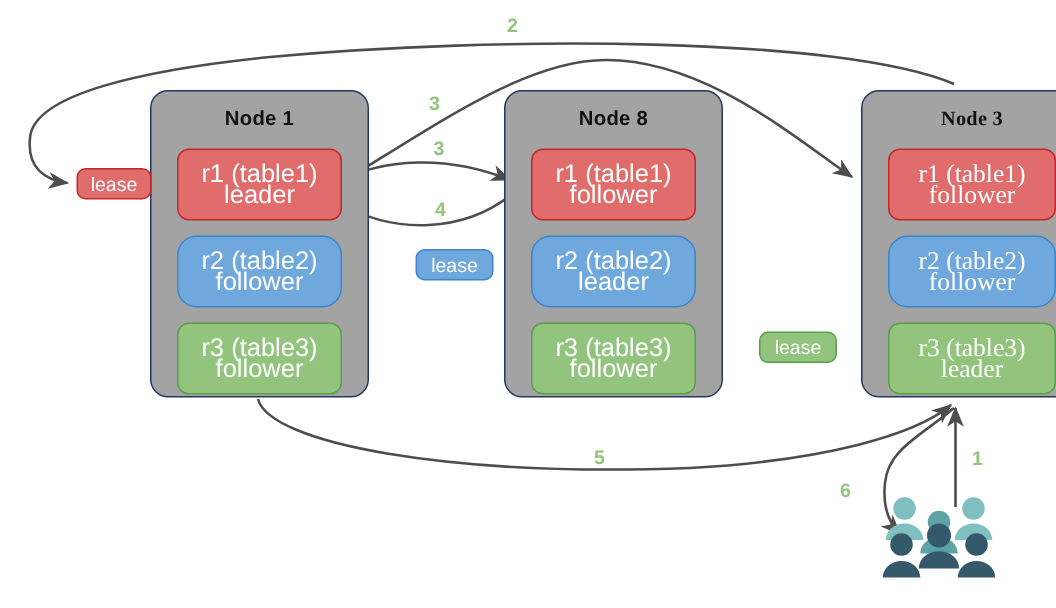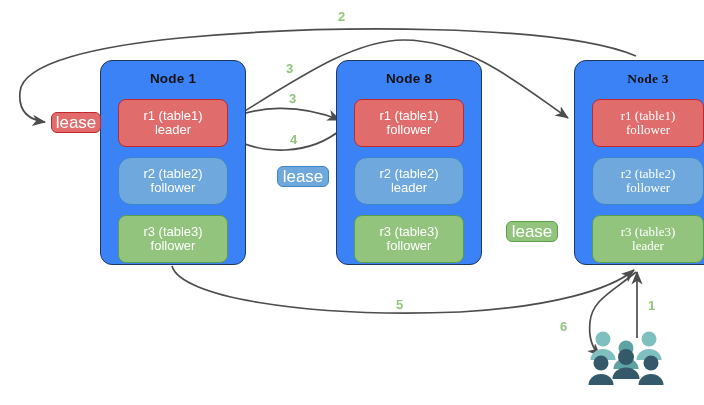--- a/index.html
+++ b/index.html
@@ -6,51 +6,51 @@
   body{
     width:704px;height:405px;overflow:hidden;
     font-family:"Liberation Sans","DejaVu Sans",sans-serif;
   }
   #stage{position:relative;width:704px;height:405px;background:#fff;}
   #wires{position:absolute;left:0;top:0;width:704px;height:405px;}
   .node-box{
     position:absolute;
     border:1.6px solid #1f3864;
     border-radius:12px;
-    background:#3b82f6;
+    background:#a3a3a3;
     box-sizing:border-box;
   }
   .node-title{
     position:absolute;left:0;right:0;top:10px;
     text-align:center;
     font-size:13.5px;font-weight:bold;color:#111111;
     letter-spacing:.2px;
   }
   .replica{
     position:absolute;left:17px;right:17px;
     height:48px;border-radius:8px;
     box-sizing:border-box;
     display:flex;flex-direction:column;
     align-items:center;justify-content:center;
-    color:#ffffff;font-size:13px;line-height:14px;
+    color:#ffffff;font-size:17px;line-height:14px;
     text-align:center;
   }
   .rep-red{background:#e06c6c;border:1.6px solid #c2282b;}
   .rep-blue{background:#6fa8dc;border:1.6px solid #3d85c8;}
   .rep-green{background:#93c47d;border:1.6px solid #5a9e4b;}
   .rep-l1{top:38px;}
   .rep-l2{top:96px;border-radius:13px;}
   .rep-l3{top:154px;}
   .lease{
     position:absolute;
     height:21px;
     border-radius:6px;
     box-sizing:border-box;
     display:flex;align-items:center;justify-content:center;
-    color:#ffffff;font-size:17px;
+    color:#ffffff;font-size:13px;
   }
   .lease-red{background:#e06c6c;border:1.6px solid #c2282b;}
   .lease-blue{background:#6fa8dc;border:1.6px solid #3d85c8;}
   .lease-green{background:#93c47d;border:1.6px solid #5a9e4b;}
   .step-label{
     position:absolute;
     color:#93c47d;
     font-size:13px;font-weight:bold;
     line-height:13px;
   }

